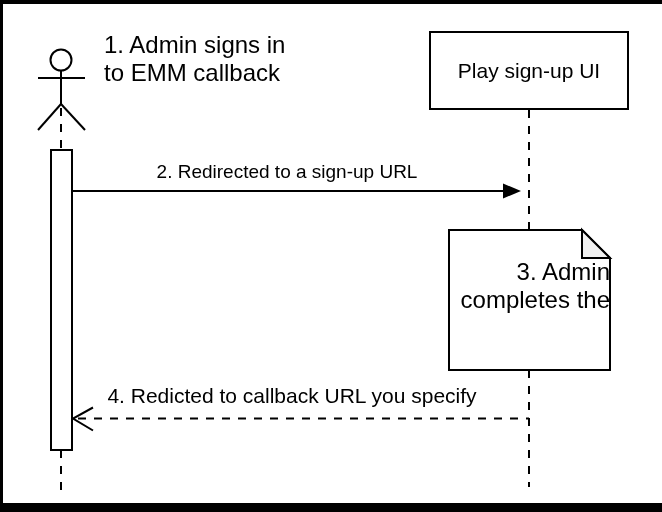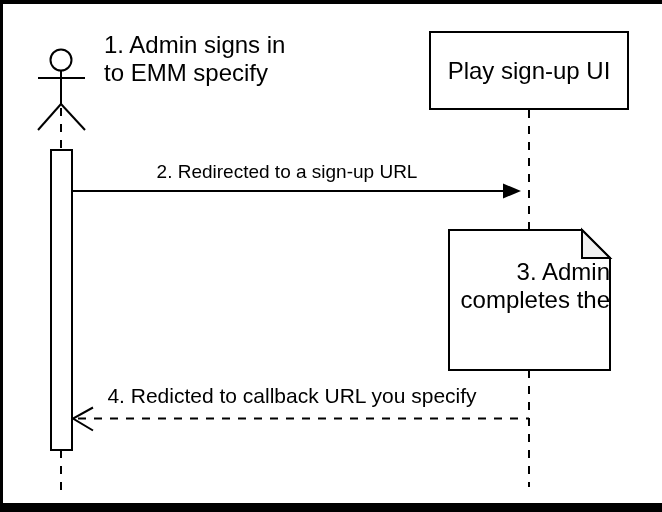--- a/index.html
+++ b/index.html
@@ -75,21 +75,21 @@
     left: 429px;
     top: 31px;
     width: 200px;
     height: 79px;
     box-sizing: border-box;
     border: 2px solid var(--stroke, #000000);
     background: var(--fill, #ffffff);
     display: flex;
     align-items: center;
     justify-content: center;
-    font-size: 24px;
+    font-size: 21px;
     z-index: 2;
   }
   .msg2-label {
     left: 72px;
     top: 160px;
     width: 430px;
     font-size: 19px;
     line-height: 24px;
     text-align: center;
   }
@@ -138,21 +138,21 @@
 
     <path class="filled-shape" d="M449,230 L582,230 L610,258 L610,370 L449,370 Z"></path>
     <path class="fold" d="M582,230 L582,258 L610,258 Z"></path>
 
     <line class="stroked dashed" x1="78" y1="418.5" x2="529" y2="418.5"></line>
     <path class="stroked" d="M93,407.5 L73,418.5 L93,430.5"></path>
   </svg>
 
   <div class="txt actor-note-label">
     <div>1. Admin signs in</div>
-    <div>to EMM specify</div>
+    <div>to EMM callback</div>
   </div>
 
   <div class="participant-box">
     <span>Play sign-up UI</span>
   </div>
 
   <div class="txt msg2-label">2. Redirected to a sign-up URL</div>
 
   <div class="txt note-label">
     <div>3. Admin</div>

